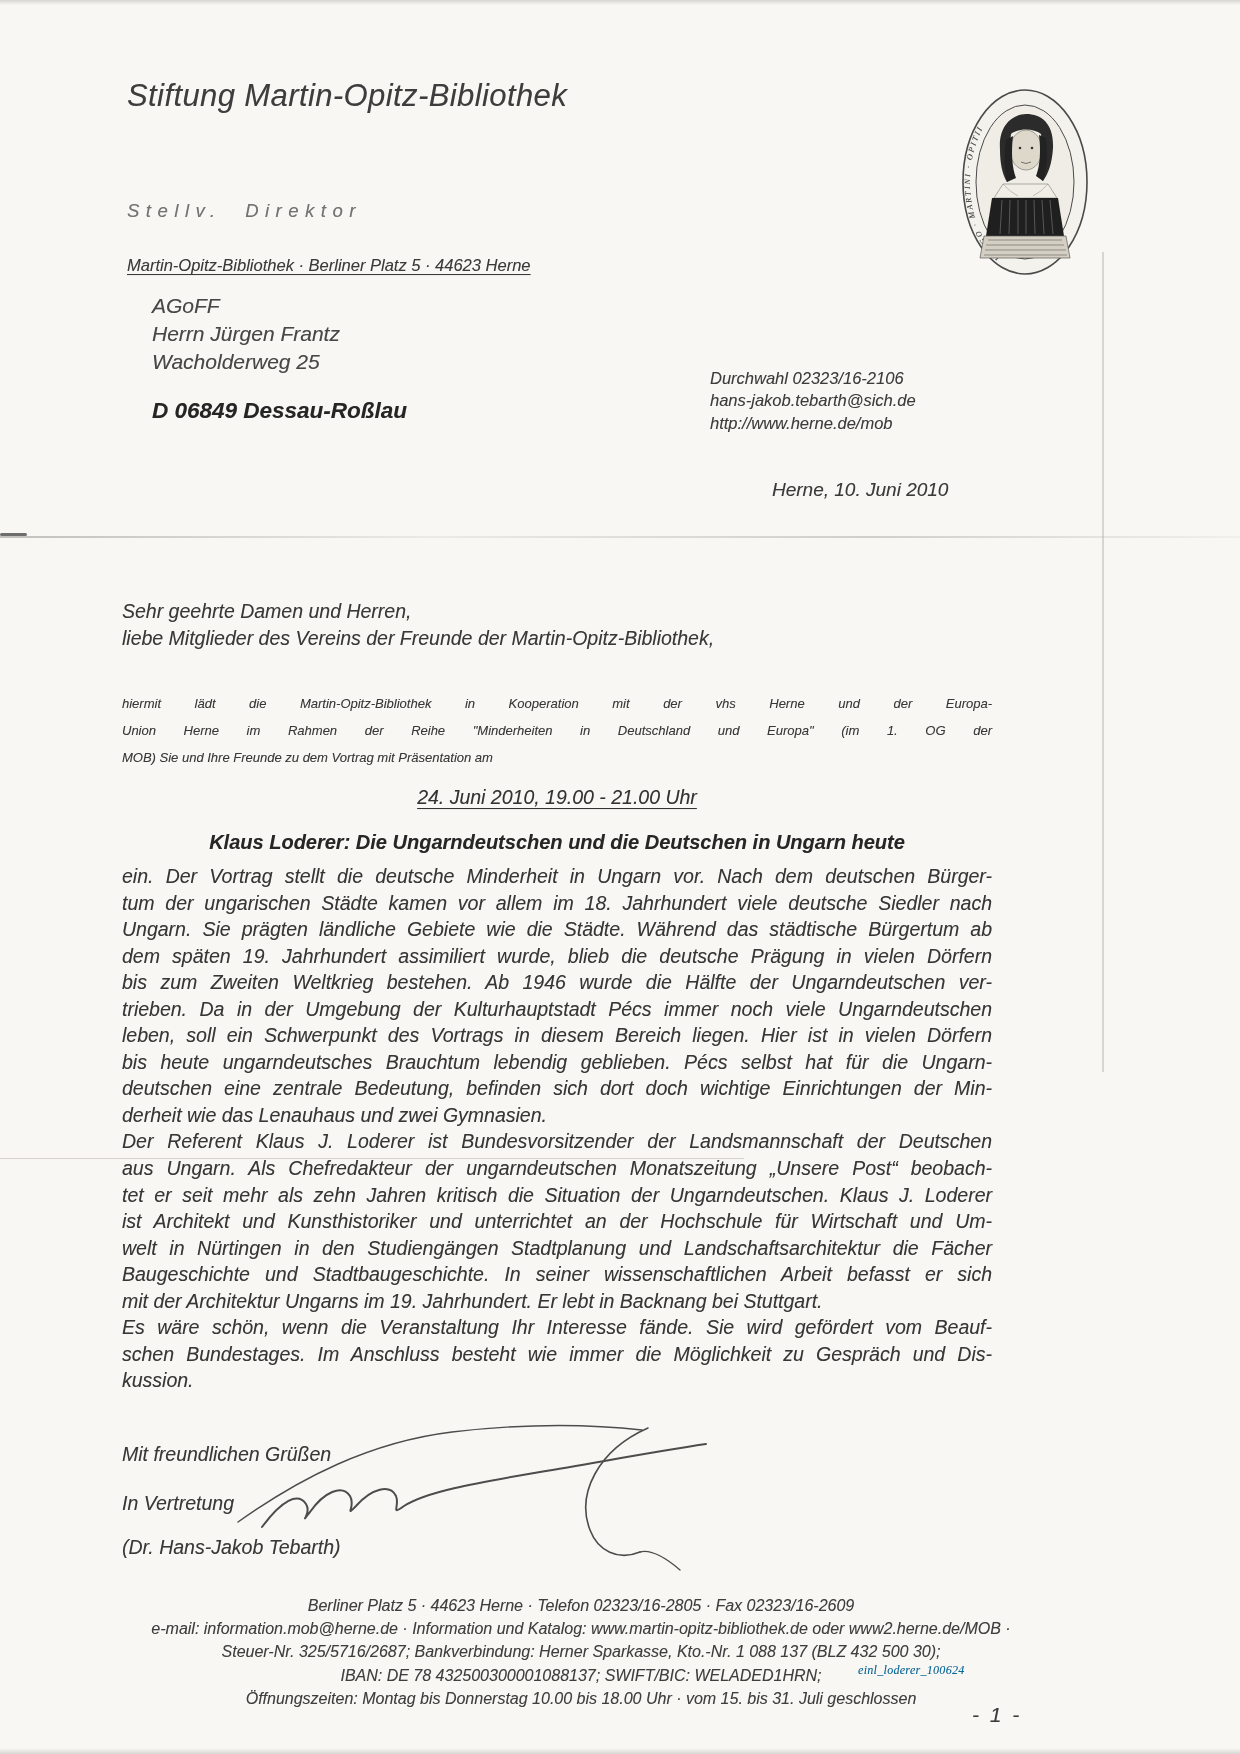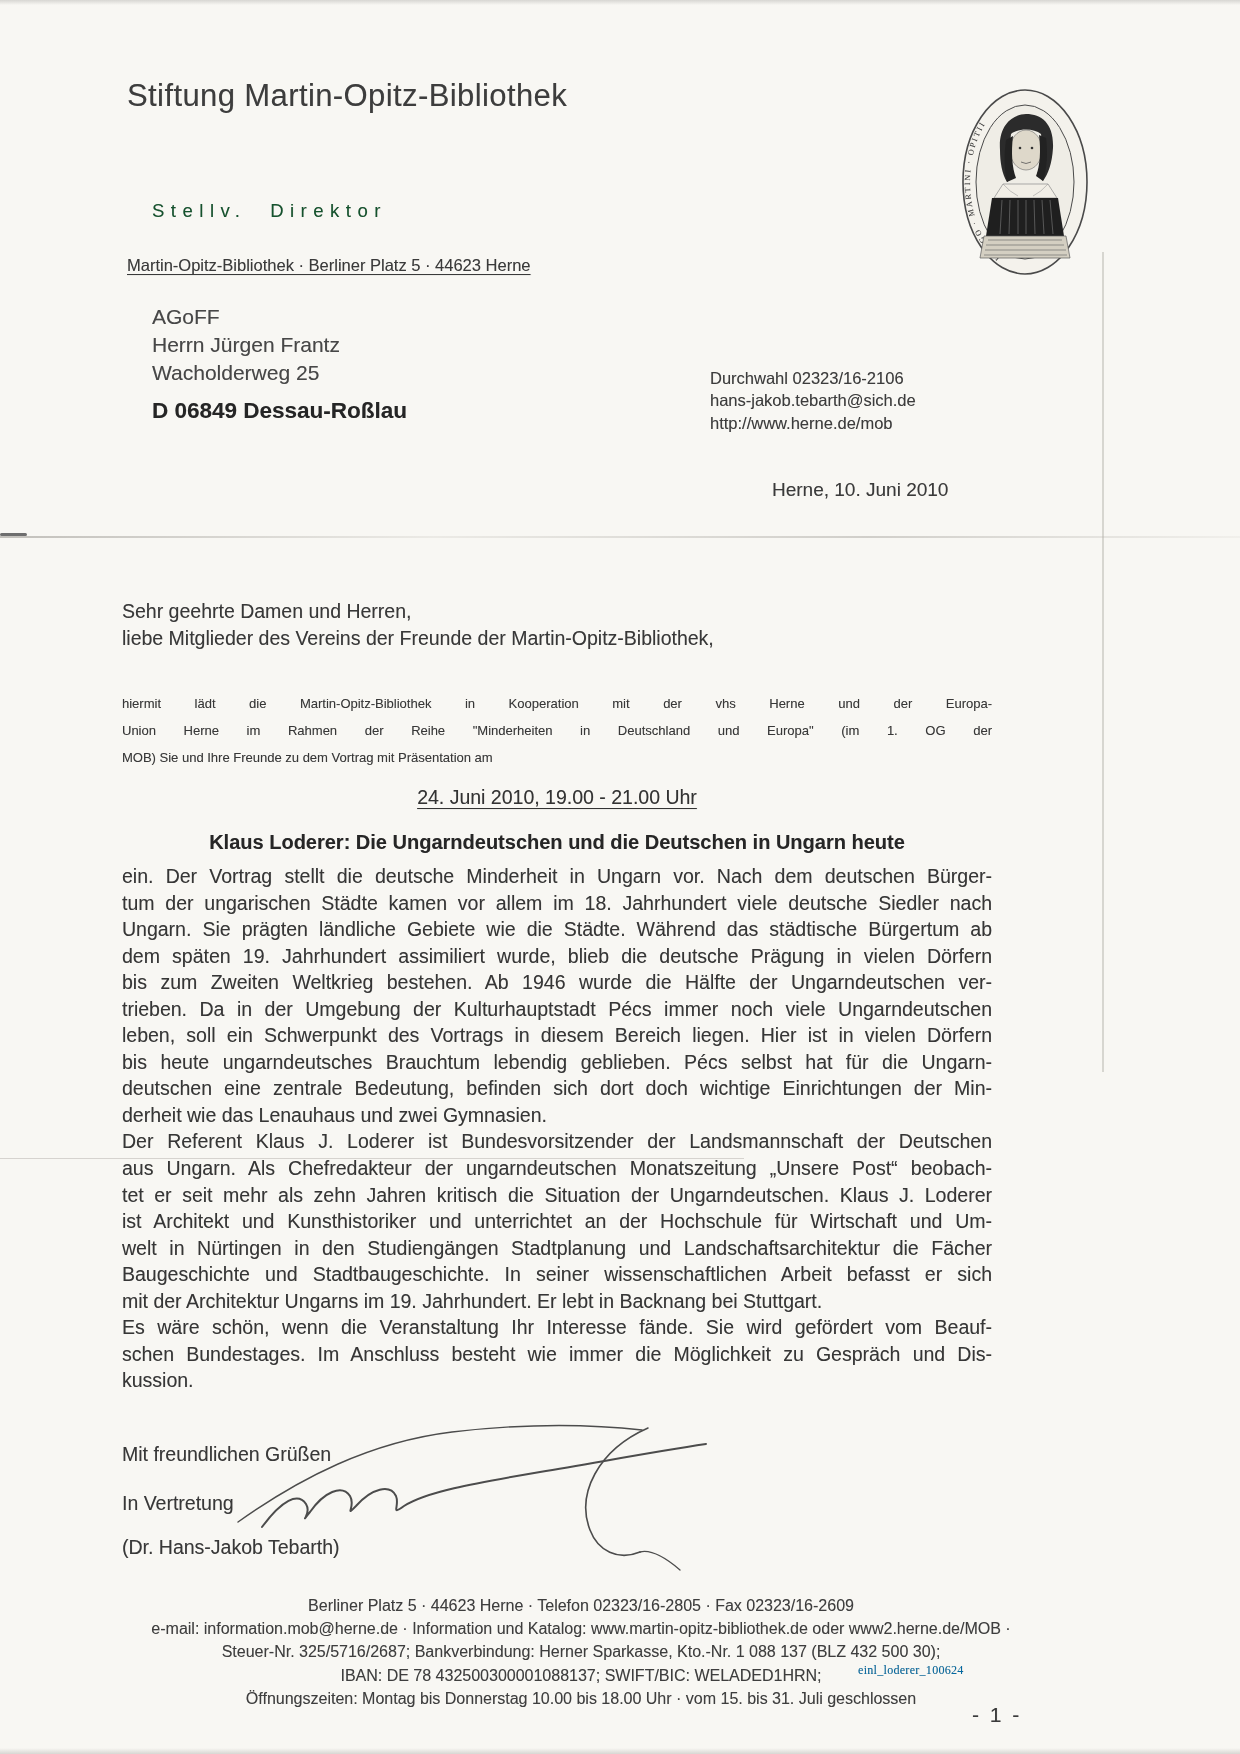--- a/index.html
+++ b/index.html
@@ -5,35 +5,36 @@
   html,body{margin:0;padding:0;background:#d8d6d2;}
   .page{
     position:relative;
     width:1240px;height:1754px;
     margin:0 auto;
     background:#f8f7f3;
     font-family:"Liberation Sans","DejaVu Sans",sans-serif;
     color:#333;
     overflow:hidden;
     text-shadow:0.2px 0.2px 0.6px rgba(70,70,70,.35);
+    font-style:italic;
   }
   .abs{position:absolute;}
   
   .scan-top{left:0;top:0;width:100%;height:5px;background:linear-gradient(180deg,rgba(140,138,134,.30),rgba(140,138,134,0));}
   .scan-bottom{left:0;bottom:0;width:100%;height:6px;background:linear-gradient(0deg,rgba(140,138,134,.30),rgba(140,138,134,0));}
   .fold-line{left:0;top:536px;width:100%;height:2px;background:linear-gradient(90deg,rgba(150,147,141,.55),rgba(190,187,180,.22) 35%,rgba(160,157,151,.45) 70%,rgba(200,197,190,.15));}
   .fold-dash{left:0;top:533px;width:27px;height:3px;background:#6e6e6e;border-radius:2px;}
   .crease-2{left:0;top:1158px;width:60%;height:1px;background:rgba(185,183,177,.55);}
   .edge-streak{left:1102px;top:252px;width:2px;height:820px;background:rgba(175,173,167,.45);}
   
   .org-title{left:127px;top:78px;font-size:31px;color:#3d3d3d;letter-spacing:.4px;}
   .logo{left:958px;top:84px;}
-  .role{left:127px;top:200px;font-size:18.5px;letter-spacing:6.5px;word-spacing:12px;color:#14532d;margin-left:25px;}
+  .role{left:127px;top:200px;font-size:18.5px;letter-spacing:6.5px;word-spacing:12px;color:#737373;}
   .sender-line{left:127px;top:256px;font-size:16.5px;color:#3a3a3a;text-decoration:underline;text-underline-offset:3px;}
-  .recipient{left:152px;top:303px;font-size:21px;line-height:28px;color:#474747;}
+  .recipient{left:152px;top:292px;font-size:21px;line-height:28px;color:#474747;}
   .recipient-city{left:152px;top:398px;font-size:22.5px;font-weight:bold;color:#252525;}
   .contact{left:710px;top:367px;font-size:16.5px;line-height:22.4px;color:#3c3c3c;}
   .dateline{left:772px;top:479px;font-size:19px;color:#3a3a3a;}
   
   .col{left:122px;width:870px;}
   .salutation{top:598px;font-size:19.5px;line-height:27px;color:#383838;}
   .intro{top:690px;font-size:13px;line-height:27px;color:#383838;}
   .event-date{top:786px;font-size:19.5px;text-align:center;color:#333;}
   .event-date span{text-decoration:underline;text-underline-offset:4px;}
   .event-title{top:831px;font-size:20px;font-weight:bold;text-align:center;color:#262626;}

